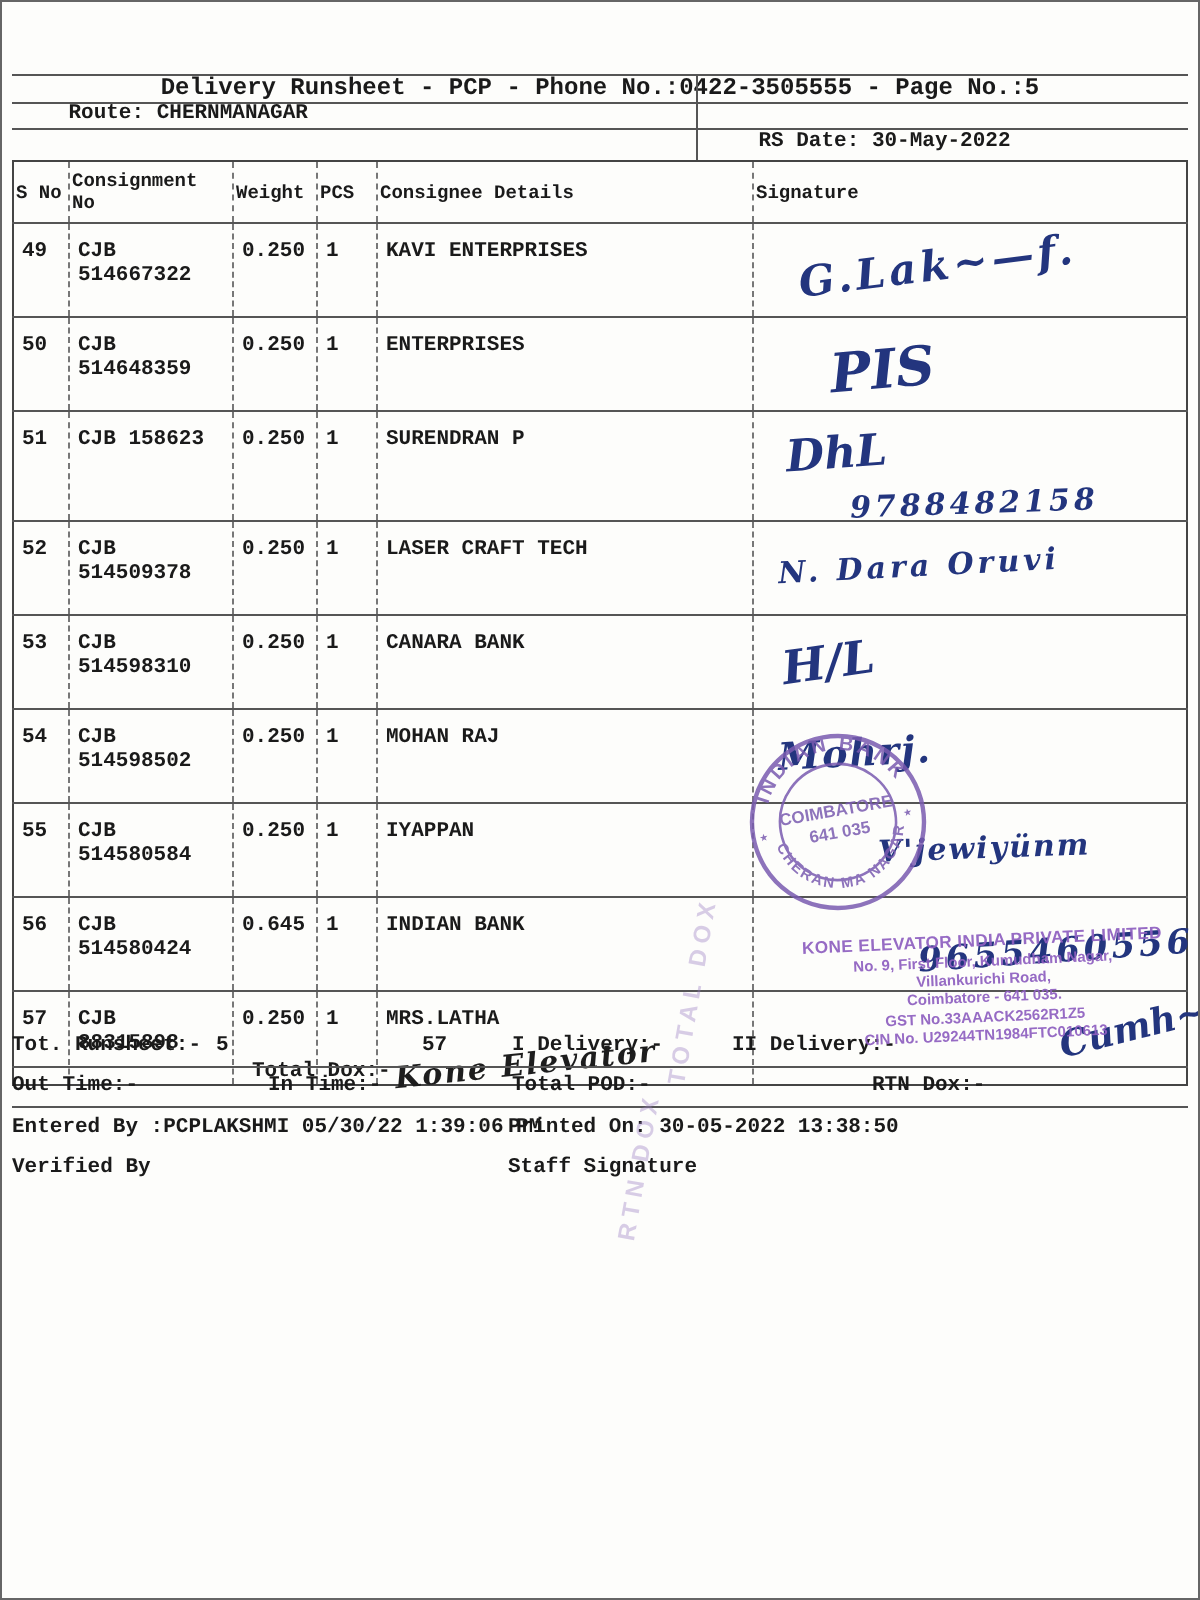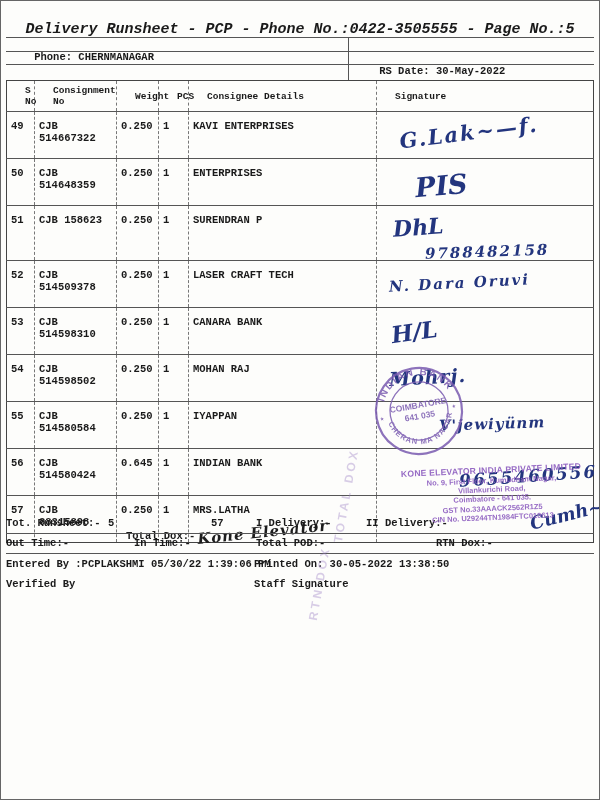--- a/index.html
+++ b/index.html
@@ -2,29 +2,29 @@
 <html><head>
 <meta charset="utf-8">
 <style>
   html,body{margin:0;padding:0;background:#d8d8d8;}
   .page{position:relative;width:600px;height:800px;box-sizing:border-box;background:#fdfdfb;
         border:1px solid #666;font-family:"Liberation Mono","DejaVu Sans Mono",monospace;
         font-weight:bold;color:#1a1a1a;overflow:hidden;margin:0 auto;}
   .abs{position:absolute;}
   .center{width:100%;text-align:center;}
   .t-title{top:5px;font-size:13px;letter-spacing:.5px;}
-  .t-sub{top:20px;font-size:15px;font-style:italic;}
+  .t-sub{top:36px;font-size:12px;}
   .hline{position:absolute;left:5px;right:5px;border-top:1px solid #555;}
   .vline{position:absolute;border-left:1px solid #555;}
   .info{font-size:10.5px;white-space:pre;}
   
   table.runsheet{position:absolute;top:79px;left:5px;width:588px;border-collapse:collapse;
         table-layout:fixed;font-size:10.5px;border:1px solid #444;}
   table.runsheet th{border:1px dashed #777;border-top:1px solid #444;font-size:9.5px;
-        text-align:left;padding:4px 18px;height:13px;font-weight:bold;}
+        text-align:left;padding:4px 1px;height:13px;font-weight:bold;}
   table.runsheet td{border-right:1px dashed #777;border-top:1px solid #555;vertical-align:top;
         padding:8px 4px 0 4px;height:38px;overflow:visible;}
   
   .hand{font-family:"DejaVu Serif","Liberation Serif",serif;font-style:italic;font-weight:bold;}
   .sig{display:inline-block;white-space:nowrap;}
   .note{display:block;white-space:nowrap;}
   .cnote{display:block;font-family:"DejaVu Serif",serif;font-style:italic;font-weight:bold;
         font-size:15px;transform:rotate(-6deg);margin:5px 0 0 4px;letter-spacing:1px;white-space:nowrap;}
   .r49 .sig{font-size:21px;transform:rotate(-7deg);margin:0 0 0 18px;letter-spacing:2px;}
   .r50 .sig{font-size:27px;transform:rotate(-5deg);margin:3px 0 0 34px;}
@@ -57,21 +57,21 @@
 <div class="page">
 
   <div class="abs center t-sub">Delivery Runsheet - PCP - Phone No.:0422-3505555 - Page No.:5</div>
 
   <div class="hline" style="top:36px"></div>
   <div class="hline" style="top:50px"></div>
   <div class="hline" style="top:63px"></div>
   <div class="vline" style="left:347px;top:36px;height:43px"></div>
 
   <div class="abs info" style="left:8px;top:38px">
-    <span>Phone:</span> <span>CHERNMANAGAR</span>
+    <span>Route:</span> <span>CHERNMANAGAR</span>
   </div>
   <div class="abs info" style="left:353px;top:52px">
     <span>RS Date:</span> <span>30-May-2022</span>
   </div>
 
   <table class="runsheet">
     <colgroup>
       <col style="width:28px">
         <col style="width:82px">
         <col style="width:42px">

